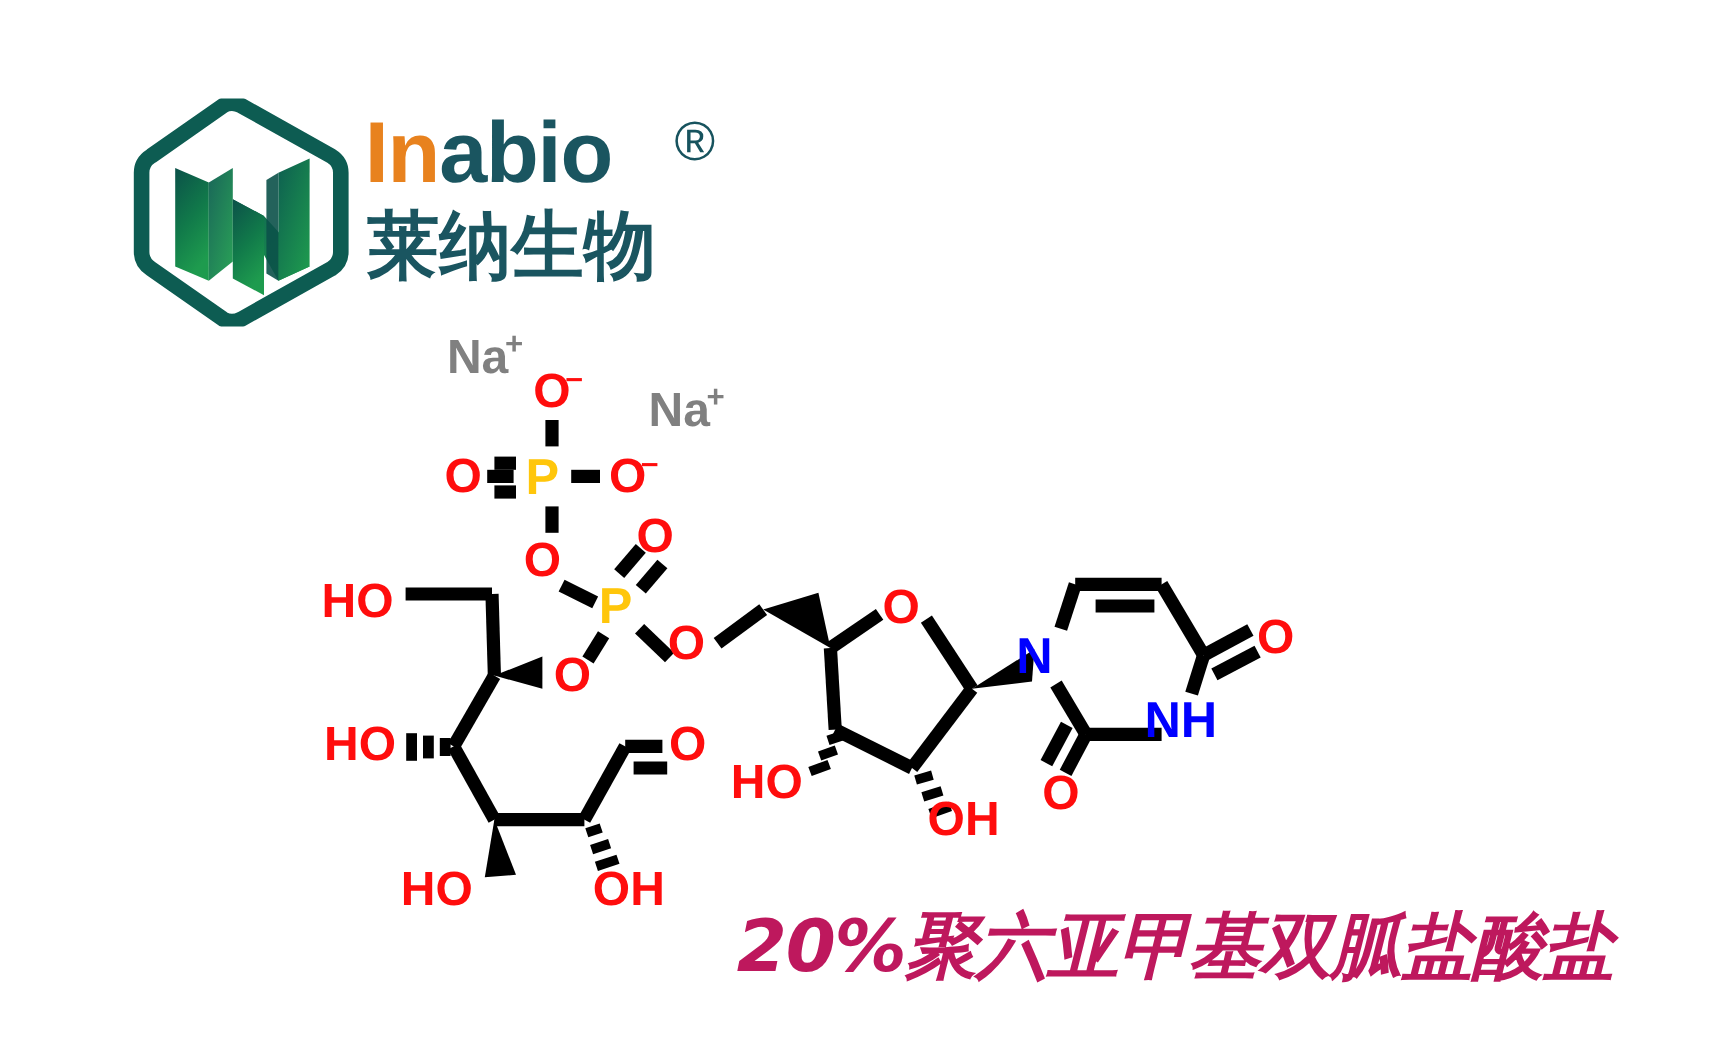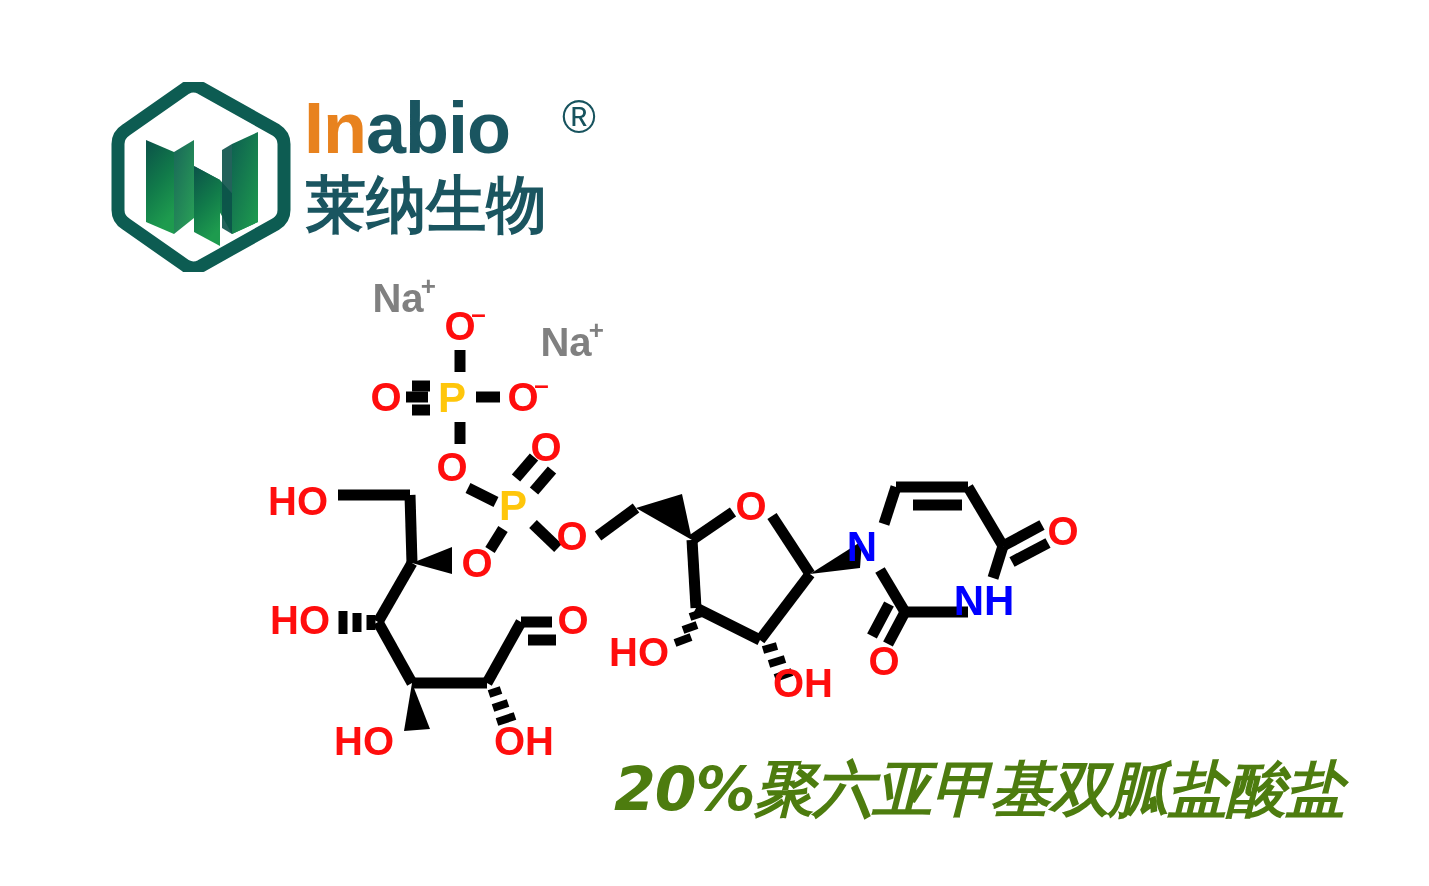--- a/index.html
+++ b/index.html
@@ -85,21 +85,21 @@
     height: 886px;
   }
 
   
   #caption {
     position: absolute;
     left: 614px;
     top: 756px;
     width: 800px;
     height: 72px;
-    color: #4d7c0f;
+    color: #be185d;
     font-family: "DejaVu Sans", sans-serif;
     font-size: 60px;
     font-weight: bold;
     font-style: italic;
     line-height: 66px;
     white-space: nowrap;
     letter-spacing: -1px;
   }
 </style>
 </head>

